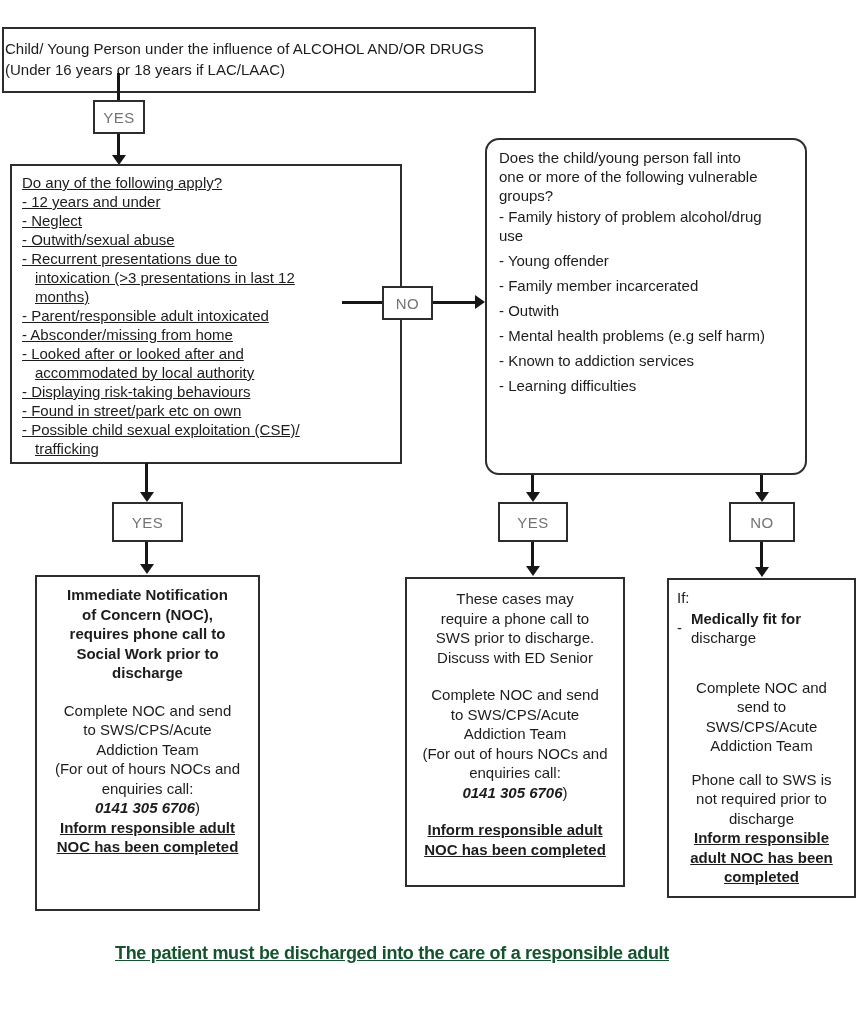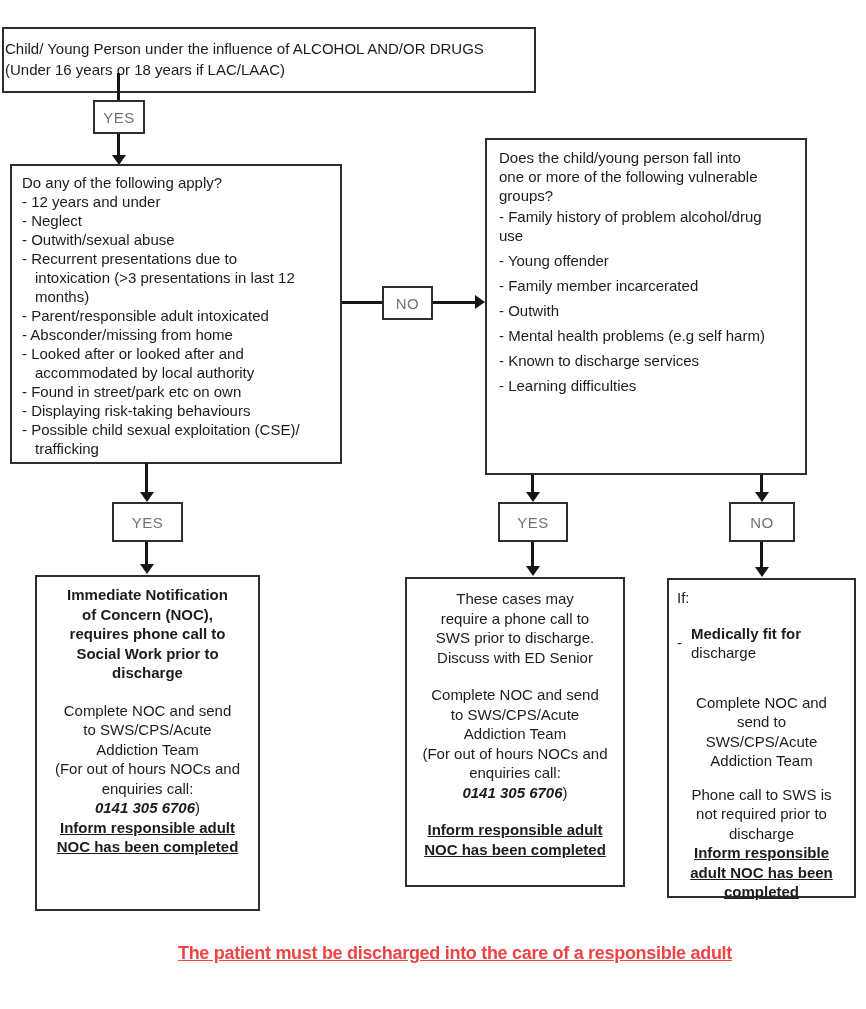--- a/index.html
+++ b/index.html
@@ -43,57 +43,57 @@
   }
   .ah-right {
     position: absolute; width: 0; height: 0;
     border-top: 7px solid transparent;
     border-bottom: 7px solid transparent;
     border-left: 10px solid #161616;
   }
 
   .start-box { left: 2px; top: 7px; width: 534px; height: 66px; padding: 9px 1px; line-height: 21px; margin-top: 20px; }
 
-  .apply-box { left: 10px; top: 164px; width: 332px; height: 300px; padding: 7px 8px 6px 10px; line-height: 19px; }
+  .apply-box { left: 10px; top: 164px; width: 392px; height: 300px; padding: 7px 8px 6px 10px; line-height: 19px; text-decoration: underline; }
   .apply-box .title { margin-bottom: 0; }
   .apply-box .li { padding-left: 13px; text-indent: -13px; white-space: pre-line; }
 
-  .vuln-box { left: 485px; top: 138px; width: 322px; height: 337px; padding: 8px 10px 6px 12px; line-height: 19px; }
+  .vuln-box { left: 485px; top: 138px; width: 322px; height: 337px; padding: 8px 10px 6px 12px; line-height: 19px; border-radius: 14px; }
   .vuln-box .title { white-space: pre-line; margin-bottom: 2px; }
   .vuln-box .li { padding-left: 16px; text-indent: -16px; white-space: pre-line; margin-bottom: 6px; }
   .vuln-box .li:first-child { padding-left: 0; text-indent: 0; }
 
   .outcome { text-align: center; line-height: 19.5px; }
   .outcome-left   { left: 35px;  top: 575px; width: 225px; height: 336px; padding: 8px 6px; }
   .outcome-middle { left: 405px; top: 577px; width: 220px; height: 310px; padding: 10px 6px; }
   .outcome-right  { left: 667px; top: 578px; width: 189px; height: 320px; padding: 8px 8px; }
 
   .bold { font-weight: bold; }
   .gap14 { height: 14px; }
   .gap18 { height: 18px; }
   .gap30 { height: 30px; }
   .phone { font-weight: bold; font-style: italic; }
   .instruction {
     font-weight: bold;
     text-decoration: underline;
     white-space: pre-line;
   }
   .fit-head { text-align: left; }
-  .fit-cond { display: flex; text-align: left; margin-top: 16px; align-items: center; }
+  .fit-cond { display: flex; text-align: left; margin-top: 1px; align-items: center; }
   .fit-cond::before { content: "-"; margin-right: 9px; }
 
   .footer-statement {
     position: absolute;
-    left: 18px; top: 943px; width: 714px;
-    text-align: right;
+    left: 35px; top: 943px; width: 714px;
+    text-align: center;
     font-size: 18px;
     font-weight: bold;
     letter-spacing: -0.3px;
     text-decoration: underline;
-    color: #ef4444;
+    color: #14532d;
   }
 </style>
 </head>
 <body>
 
 <div class="stage">
 
   <div class="box start-box pre">Child/ Young Person under the influence of ALCOHOL AND/OR DRUGS
 (Under 16 years or 18 years if LAC/LAAC)</div>
 
@@ -110,22 +110,22 @@
         <div class="li">- 12 years and under</div>
         <div class="li">-  Neglect</div>
         <div class="li">-  Outwith/sexual abuse</div>
         <div class="li">-  Recurrent presentations due to
 intoxication (&gt;3 presentations in last 12
 months)</div>
         <div class="li">-  Parent/responsible adult intoxicated</div>
         <div class="li">-  Absconder/missing from home</div>
         <div class="li">-  Looked after or looked after and
 accommodated by local authority</div>
+        <div class="li">-  Displaying risk-taking behaviours</div>
         <div class="li">-  Found in street/park etc on own</div>
-        <div class="li">-  Displaying risk-taking behaviours</div>
         <div class="li">-  Possible child sexual exploitation (CSE)/
 trafficking</div>
       </div>
   </div>
 
   <div class="hline" style="left:342px; top:301px; width:40px;"></div>
   <div class="label-box" style="left:382px; top:286px; width:51px; height:34px;">
     <span>NO</span>
   </div>
   <div class="hline" style="left:433px; top:301px; width:42px;"></div>
@@ -135,21 +135,21 @@
     <div class="title">Does the child/young person fall into
 one or more of the following vulnerable
 groups?</div>
     <div>
         <div class="li">-  Family history of problem alcohol/drug
 use</div>
         <div class="li">-  Young offender</div>
         <div class="li">-  Family member incarcerated</div>
         <div class="li">-  Outwith</div>
         <div class="li">-  Mental health problems (e.g self harm)</div>
-        <div class="li">-  Known to discharge services</div>
+        <div class="li">-  Known to addiction services</div>
         <div class="li">-  Learning difficulties</div>
       </div>
   </div>
 
   <div class="vline" style="left:145px; top:463px; height:30px;"></div>
   <div class="ah-down" style="left:140px; top:492px;"></div>
   <div class="label-box" style="left:112px; top:502px; width:71px; height:40px;">
     <span>YES</span>
   </div>
   <div class="vline" style="left:145px; top:542px; height:23px;"></div>

